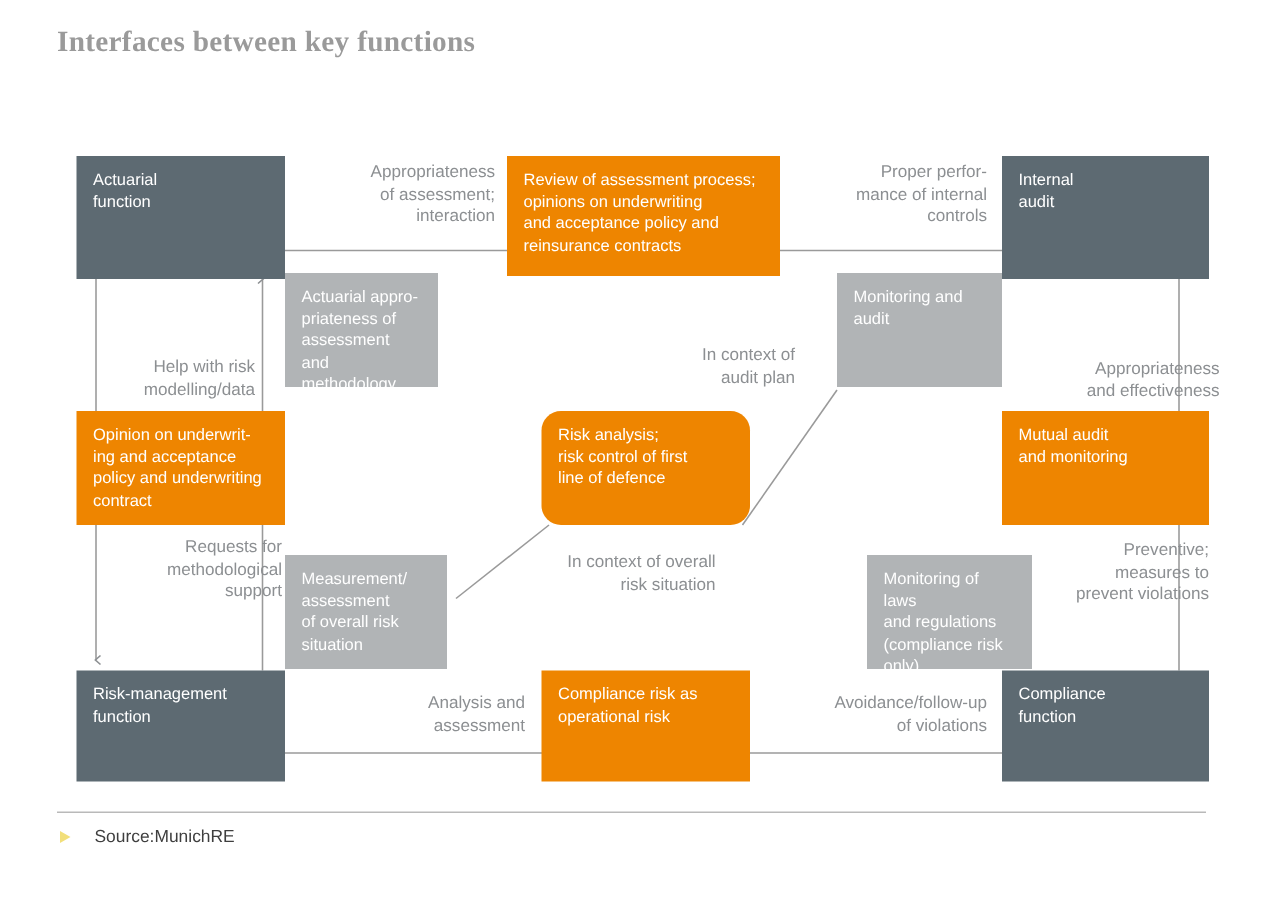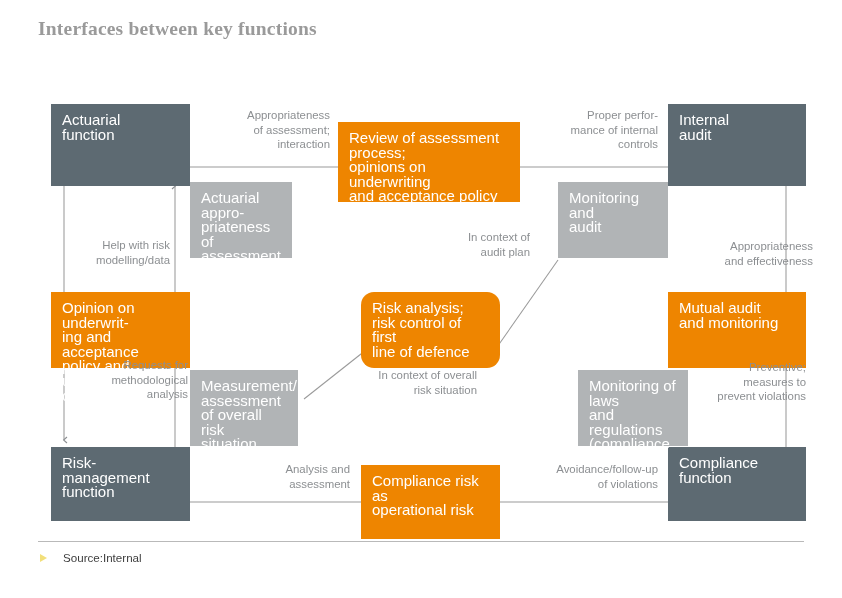--- a/index.html
+++ b/index.html
@@ -43,27 +43,27 @@
     left: 0;
     top: 0;
     width: 842px;
     height: 598px;
     pointer-events: none;
   }
   .box {
     position: absolute;
     box-sizing: border-box;
     padding: 9px 11px 8px 11px;
-    font-size: 15px;
+    font-size: 11px;
     line-height: 14.6px;
     color: #ffffff;
     white-space: pre-line;
   }
   .box.dark   { background: #5d6a72; }
-  .box.orange { background: #ee8500; margin-top: 18px; }
+  .box.orange { background: #ee8500; }
   .box.gray   { background: #b1b4b6; }
 
   .lbl {
     position: absolute;
     font-size: 11.4px;
     line-height: 14.6px;
     color: #8c8f92;
     white-space: pre-line;
     text-align: right;
   }
@@ -186,21 +186,21 @@
 
     <div class="lbl" style="left:528px; top:108px; width:130px;">Proper perfor-
 mance of internal
 controls</div>
 
     <div class="lbl right" style="left:50px; top:238px; width:120px;">Help with risk
 modelling/data</div>
 
     <div class="lbl" style="left:68px; top:358px; width:120px;">Requests for
 methodological
-analysis</div>
+support</div>
 
     <div class="lbl right" style="left:420px; top:230px; width:110px;">In context of
 audit plan</div>
 
     <div class="lbl" style="left:678px; top:239px; width:135px;">Appropriateness
 and effectiveness</div>
 
     <div class="lbl" style="left:337px; top:368px; width:140px;">In context of overall
 risk situation</div>
 
@@ -211,15 +211,15 @@
     <div class="lbl right" style="left:208px; top:462px; width:142px;">Analysis and
 assessment</div>
 
     <div class="lbl" style="left:508px; top:462px; width:150px;">Avoidance/follow-up
 of violations</div>
 
   </div>
 
   <div class="footer-rule"></div>
   <div class="footer-bullet"></div>
-  <div class="footer-text">Source:Internal</div>
+  <div class="footer-text">Source:MunichRE</div>
 
 </div>
 
 </body></html>

